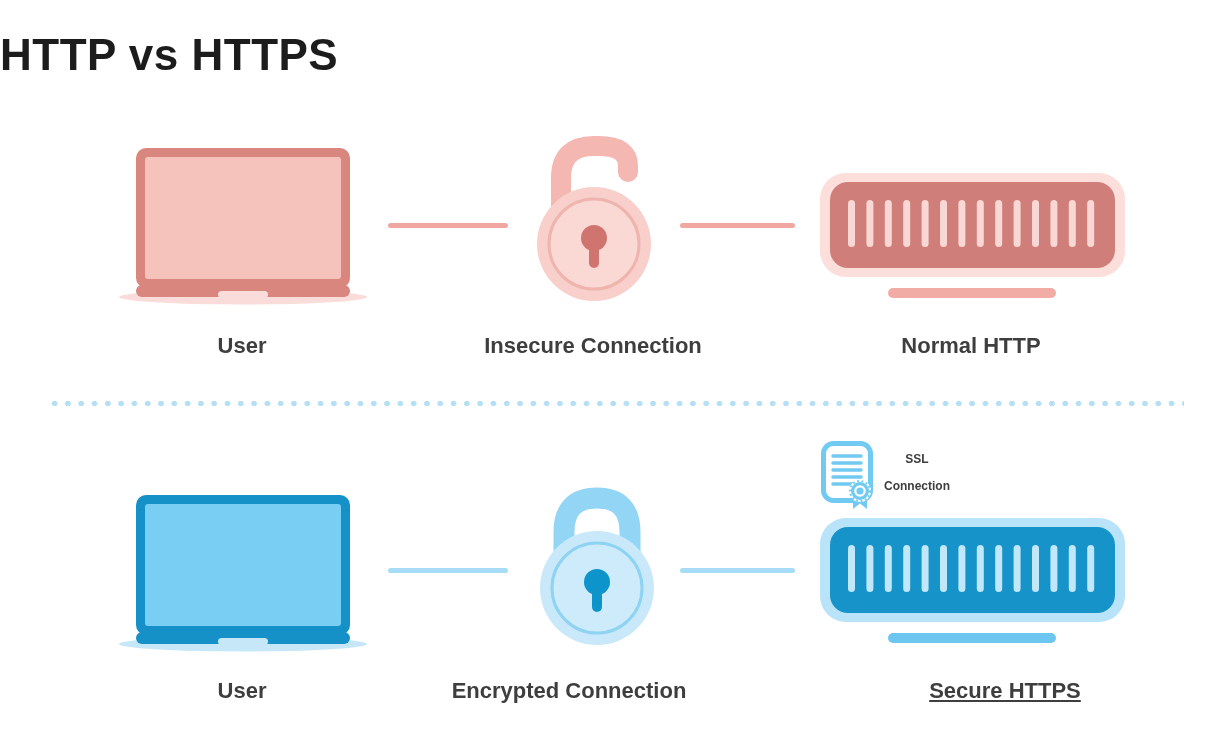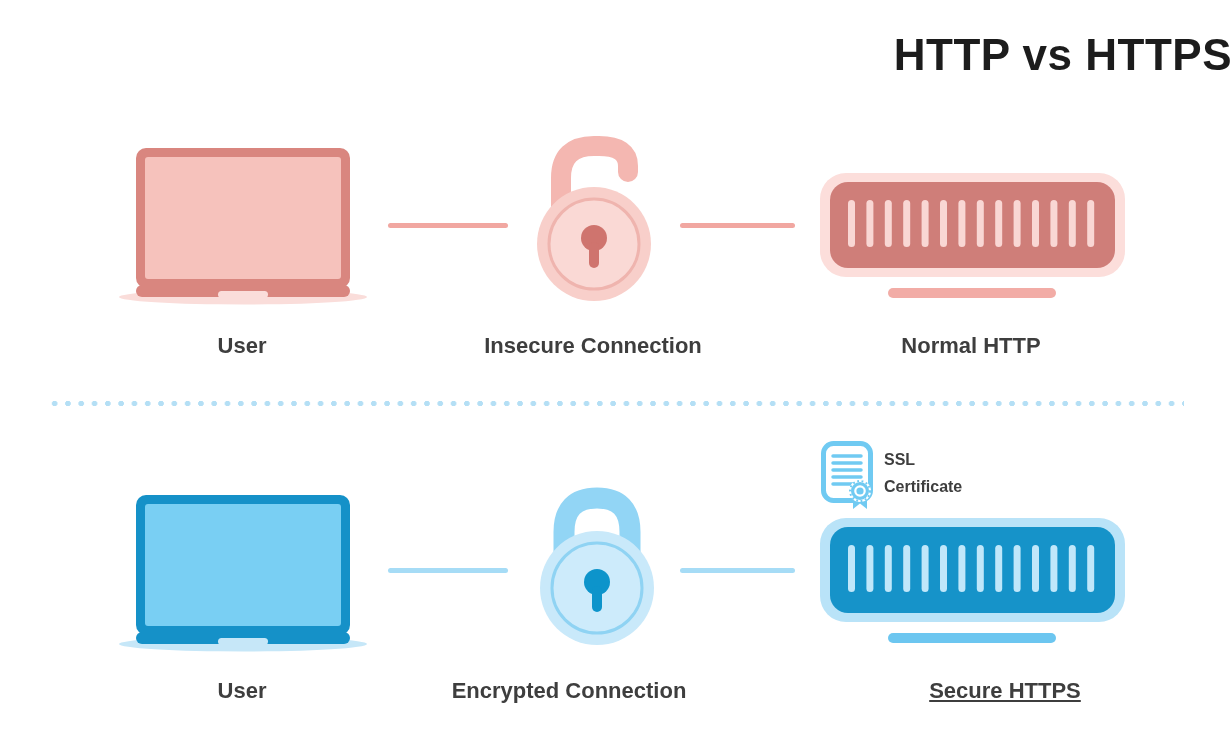--- a/index.html
+++ b/index.html
@@ -9,21 +9,21 @@
     height: 737px;
     background: #ffffff;
     font-family: "Liberation Sans", sans-serif;
     overflow: hidden;
   }
   .abs { position: absolute; }
   .title {
     position: absolute;
     left: 0; right: 0; top: 30px;
     margin: 0;
-    text-align: right;
+    text-align: left;
     font-size: 44px;
     font-weight: bold;
     letter-spacing: 0.5px;
     color: var(--title, #1c1c1c);
   }
   .node-label {
     position: absolute;
     width: 320px;
     text-align: center;
     font-size: 22px;
@@ -42,24 +42,25 @@
     left: 48px; top: 400px;
     width: 1136px; height: 7px;
     background-image: radial-gradient(circle, var(--blue-dots) 2.5px, transparent 3px);
     background-size: 13.3px 7px;
     background-repeat: repeat-x;
     background-position: left center;
   }
   .ssl-text {
     position: absolute;
     left: 884px; top: 446px;
-    font-size: 16px;
+    font-size: 12px;
     font-weight: bold;
     line-height: 27px;
     color: var(--text, #3e3e3e);
+    text-align: center;
   }
   figure { margin: 0; padding: 0; }
   section.row { position: absolute; inset: 0; pointer-events: none; padding-left: 16px; }
 </style>
 </head>
 <body>
 
 <div class="canvas">
 
   <h1 class="title">HTTP vs HTTPS</h1>
@@ -136,21 +137,21 @@
         <path d="M33 57 L33 69 L40 63.5 L47 69 L47 57 Z" fill="var(--blue-cert)"></path>
         <circle cx="40" cy="51" r="11" fill="#ffffff"></circle>
         <circle cx="40" cy="51" r="9" fill="var(--blue-cert)"></circle>
         <circle cx="40" cy="51" r="10" fill="none" stroke="var(--blue-cert)" stroke-width="2" stroke-dasharray="1.8 2.6"></circle>
         <circle cx="40" cy="51" r="5.8" fill="#ffffff"></circle>
         <circle cx="40" cy="51" r="3.6" fill="var(--blue-cert)"></circle>
       </svg>
     </figure>
     <div class="ssl-text">
       <div>SSL</div>
-      <div>Certificate</div>
+      <div>Connection</div>
     </div>
 
     <figure class="abs" style="left:118px; top:492px; width:250px; height:160px;">
       <svg width="250" height="160" viewBox="0 0 250 160">
         <ellipse cx="125" cy="152" rx="124" ry="7.5" fill="var(--blue-shadow)"></ellipse>
         <rect x="18" y="3" width="214" height="140" rx="10" fill="var(--blue-frame)"></rect>
         <rect x="27" y="12" width="196" height="122" rx="3" fill="var(--blue-screen)"></rect>
         <rect x="18" y="140" width="214" height="12" rx="6" fill="var(--blue-frame)"></rect>
         <rect x="100" y="146" width="50" height="7" rx="3.5" fill="var(--blue-shadow)"></rect>
       </svg>

